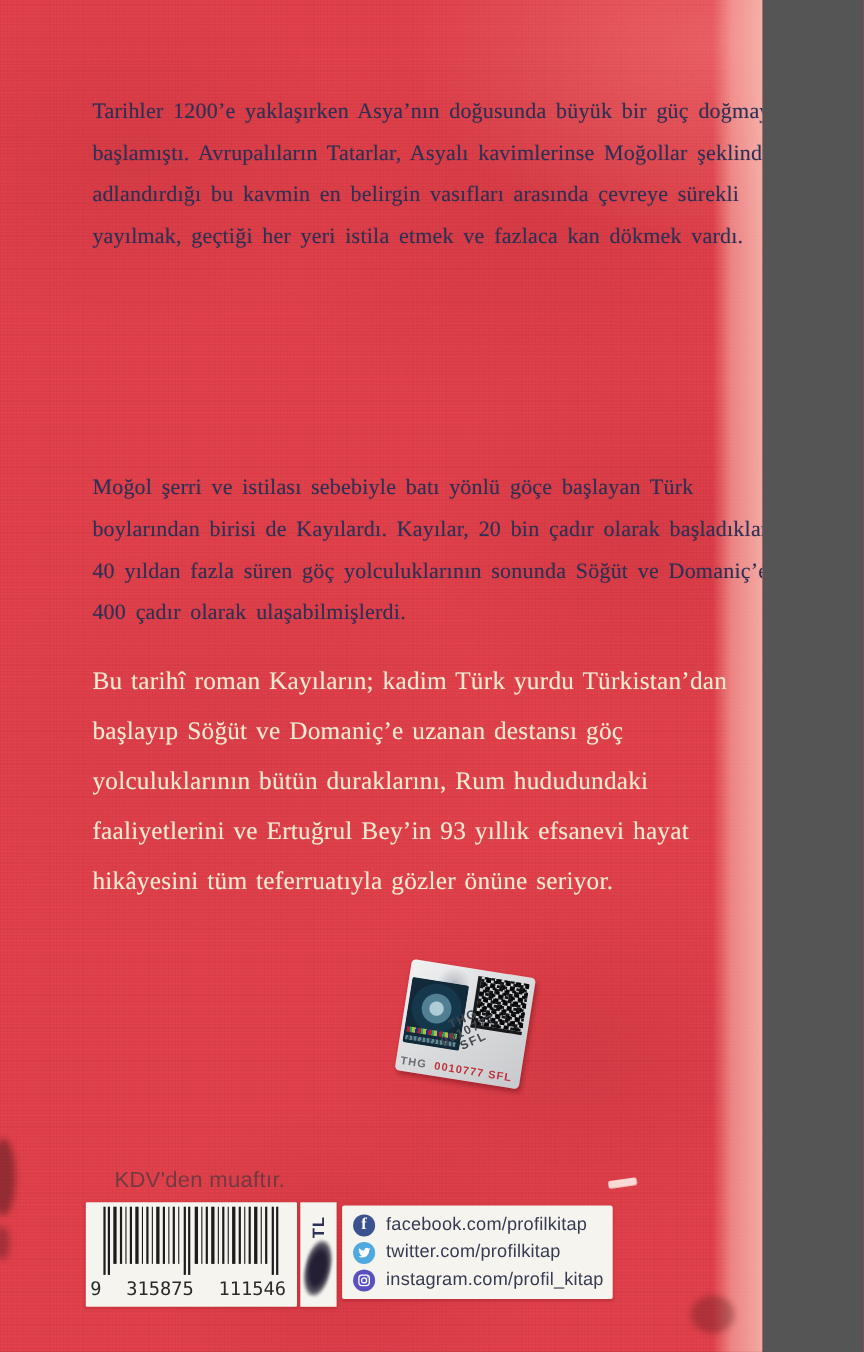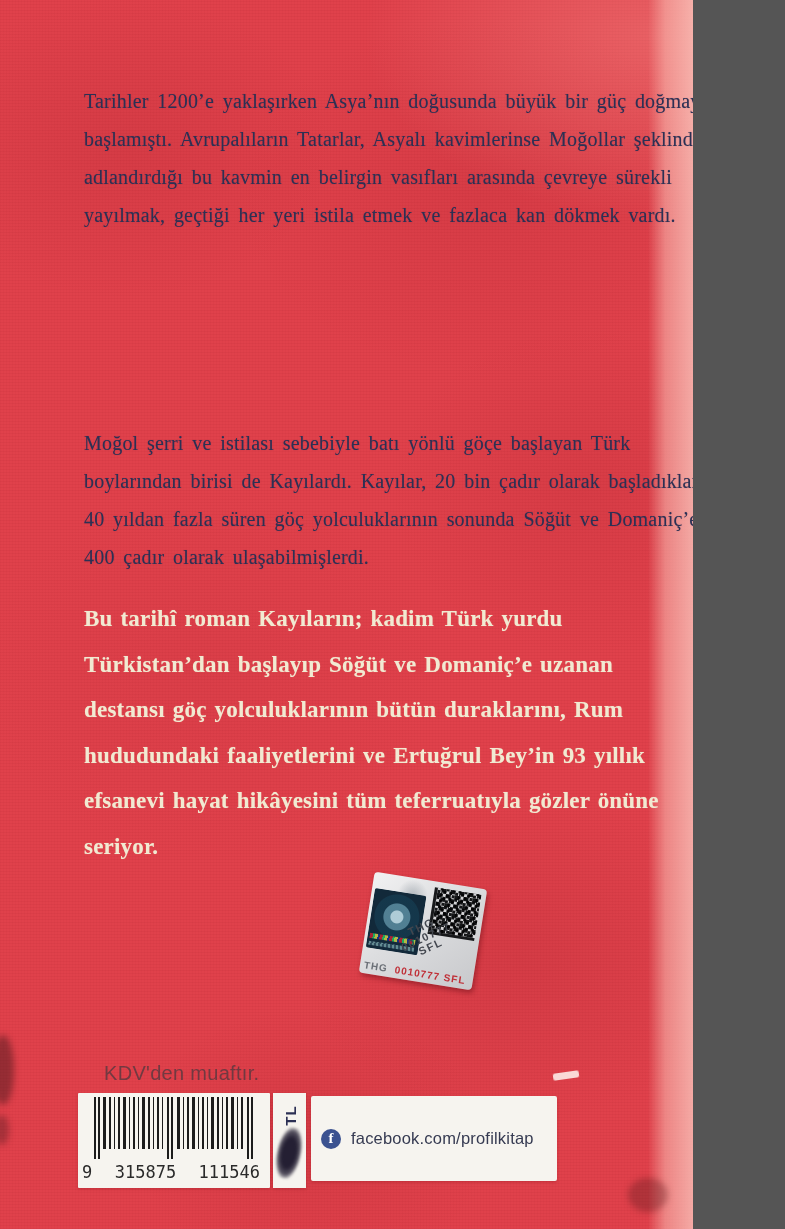--- a/index.html
+++ b/index.html
@@ -28,21 +28,21 @@
   }
   .para{
     position:absolute;left:84px;
     color:#2c3054;
     font-size:20px;line-height:38px;
     word-spacing:3.5px;letter-spacing:.2px;
     text-shadow:0 0 1px rgba(44,48,84,.35);
   }
   .para.cream{
     color:#f1ead2;
-    font-weight:bold;
+    font-weight:normal;
     font-size:23px;line-height:45.5px;
     word-spacing:2px;
     text-shadow:0 0 1px rgba(241,234,210,.4);
   }
   
   .sticker{
     position:absolute;left:366px;top:880px;
     width:114px;height:102px;
     transform:rotate(9deg);
     background:linear-gradient(135deg,#f2f2f3 0%,#dcdddf 45%,#c8c9cc 100%);
@@ -242,20 +242,38 @@
   <div class="tl-strip">
     <span class="tl">TL</span>
     <div class="price-blob"></div>
   </div>
 
   <div class="social-box">
     <div class="social-row">
       <span class="social-icon fb">f</span>
       <span class="social-handle">facebook.com/profilkitap</span>
     </div>
+    <div class="social-row">
+      <span class="social-icon tw">
+        <svg width="12" height="12" viewBox="0 0 24 24" fill="#fff">
+          <path d="M23.4 4.8c-.8.4-1.7.7-2.6.8 1-.6 1.7-1.5 2-2.6-.9.5-1.9.9-2.9 1.1a4.5 4.5 0 0 0-7.8 3.1c0 .4 0 .7.1 1A12.8 12.8 0 0 1 3 3.5a4.5 4.5 0 0 0 1.4 6 4.4 4.4 0 0 1-2-.6v.1c0 2.2 1.5 4 3.6 4.4a4.6 4.6 0 0 1-2 .1 4.5 4.5 0 0 0 4.2 3.1A9 9 0 0 1 1.5 18.5 12.7 12.7 0 0 0 8.4 20.5c8.3 0 12.8-6.9 12.8-12.8v-.6c.9-.6 1.6-1.4 2.2-2.3z"></path>
+        </svg>
+      </span>
+      <span class="social-handle">twitter.com/profilkitap</span>
+    </div>
+    <div class="social-row">
+      <span class="social-icon ig">
+        <svg width="12" height="12" viewBox="0 0 24 24" fill="none" stroke="#fff" stroke-width="2.4">
+          <rect x="2.5" y="2.5" width="19" height="19" rx="5.5"></rect>
+          <circle cx="12" cy="12" r="4.6"></circle>
+          <circle cx="18.2" cy="5.8" r="1.1" fill="#fff" stroke="none"></circle>
+        </svg>
+      </span>
+      <span class="social-handle">instagram.com/profil_kitap</span>
+    </div>
   </div>
 
   <div class="smudge s1"></div>
   <div class="smudge s2"></div>
   <div class="smudge s3"></div>
   <div class="smudge s4"></div>
   <div class="speck k1"></div>
   <div class="crease"></div>
 
 </div>

